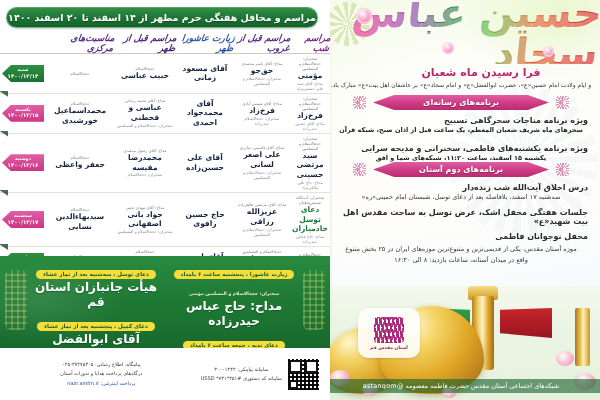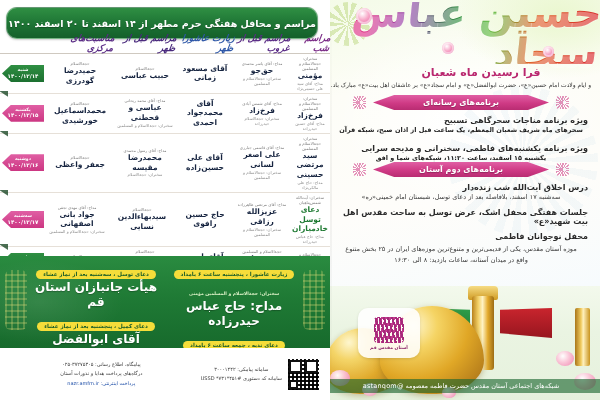--- a/index.html
+++ b/index.html
@@ -162,21 +162,21 @@
     background: rgba(25,100,45,.62); color: #fff; font-size: 6.5px;
     letter-spacing: .2px;
   }
 
   
   .left-wrap {
     position: absolute; top: 0; left: 0; width: 330px; height: 400px;
     background: #ffffff;
   }
   .title-bar {
-    position: absolute; top: 7px; left: 6px; width: 312px; height: 32px;
+    position: absolute; top: 7px; left: 6px; width: 312px; height: 21px;
     background: linear-gradient(180deg, #2f8f43 0%, #1d7334 55%, #14602a 100%);
     border-radius: 11px;
     display: flex; align-items: center; justify-content: center;
     box-shadow: 0 1px 2px rgba(0,0,0,.2);
     border: 1px solid rgba(255,255,255,.35);
   }
   .title-bar span {
     color: #fff; font-size: 9.5px; font-weight: bold;
     text-shadow: 0 1px 1px rgba(0,0,0,.3);
   }
@@ -400,21 +400,20 @@
           <div class="row">
             <div class="badge-cell">
               <div class="badge g">
                 <div class="d">شنبه</div>
                 <div class="dt">۱۴۰۰/۱۲/۱۴</div>
               </div>
               <div class="badge-tail"></div>
             </div>
             <div class="cell c-0">
               <div class="pre">حجة‌الاسلام</div>
-              <div class="nm">حمیدرضا گودرزی</div>
             </div>
             <div class="cell c-1">
               <div class="pre">حجة‌الاسلام</div>
               <div class="nm">حبیب عباسی</div>
             </div>
             <div class="cell c-2">
               <div class="nm">آقای مسعود زمانی</div>
             </div>
             <div class="cell c-3">
               <div class="pre">مداح: آقای یاسر محمدی</div>
@@ -490,28 +489,28 @@
             </div>
           </div>
           <div class="row">
             <div class="badge-cell">
               <div class="badge p">
                 <div class="d">سه‌شنبه</div>
                 <div class="dt">۱۴۰۰/۱۲/۱۷</div>
               </div>
               <div class="badge-tail"></div>
             </div>
+            <div class="cell c-0">
+              <div class="pre">حجة‌الاسلام</div>
+              <div class="nm">سیدبهاءالدین نسایی</div>
+            </div>
             <div class="cell c-1">
               <div class="pre">مداح: آقای مهدی نجفی</div>
               <div class="nm">جواد بانی اصفهانی</div>
               <div class="sub">سخنران: حجة‌الاسلام و المسلمین</div>
-            </div>
-            <div class="cell c-0">
-              <div class="pre">حجة‌الاسلام</div>
-              <div class="nm">سیدبهاءالدین نسایی</div>
             </div>
             <div class="cell c-2">
               <div class="nm">حاج حسین رافوی</div>
             </div>
             <div class="cell c-3">
               <div class="pre">مداح: آقای مرتضی طاهرزاده</div>
               <div class="nm">عزیزالله رزاقی</div>
               <div class="sub">سخنران: حجة‌الاسلام و المسلمین</div>
             </div>
             <div class="cell c-4">

